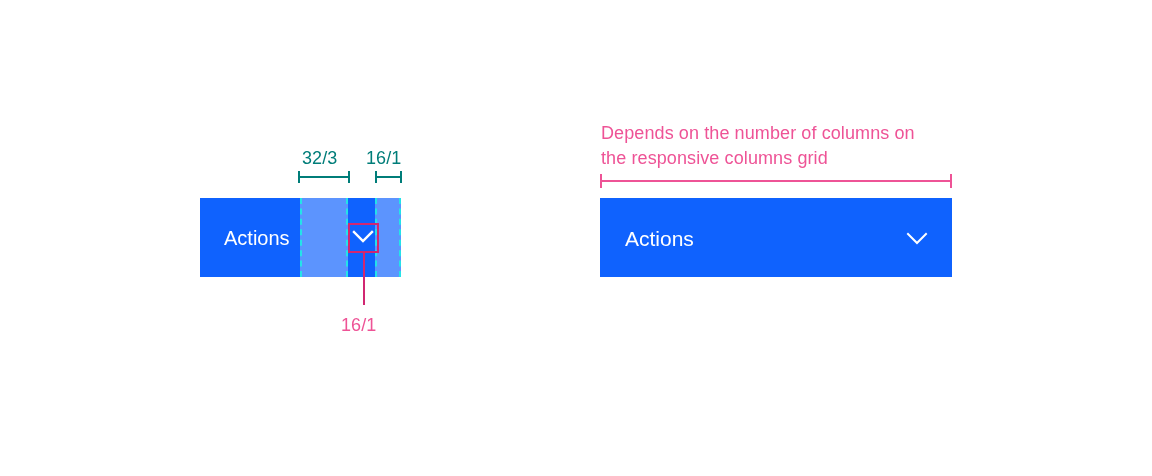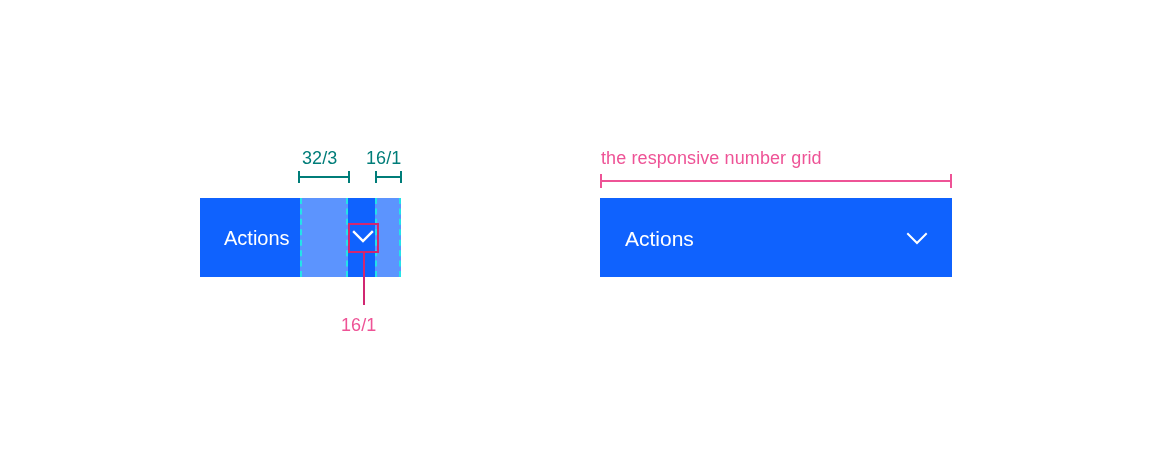--- a/index.html
+++ b/index.html
@@ -189,22 +189,23 @@
       <path d="M2 3 L11 12 L20 3" fill="none" stroke="#ffffff" stroke-width="2.4" stroke-linecap="square"></path>
     </svg>
   </div>
 
   <div class="spec-chevron-box"></div>
 
   <div class="leader" style="left:363px; top:253px; height:52px;"></div>
 
   <div class="anno-text magenta" style="left:341px; top:313px;">16/1</div>
 
-
-  <div class="anno-text magenta" style="left:601px; top:146px;">the responsive number grid</div>
+  <div class="anno-text magenta" style="left:601px; top:121px;">Depends on the number of columns on</div>
+
+  <div class="anno-text magenta" style="left:601px; top:146px;">the responsive columns grid</div>
 
   <div class="dim-magenta" style="left:600px; top:174px; width:352px;">
     <span class="cap left"></span>
     <span class="line"></span>
     <span class="cap right"></span>
   </div>
 
   <div class="example-button">
     <span class="label">Actions</span>
     <span class="chev-wrap">

